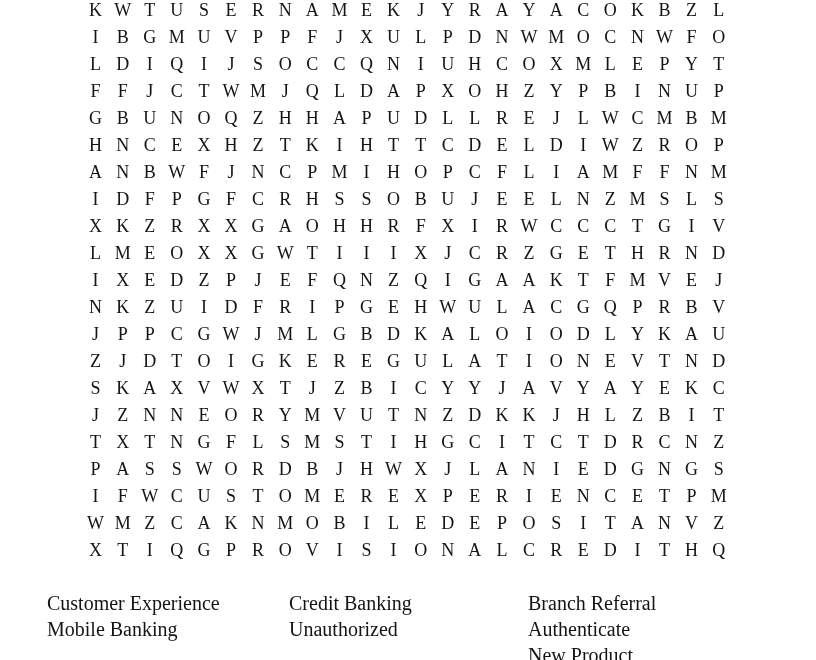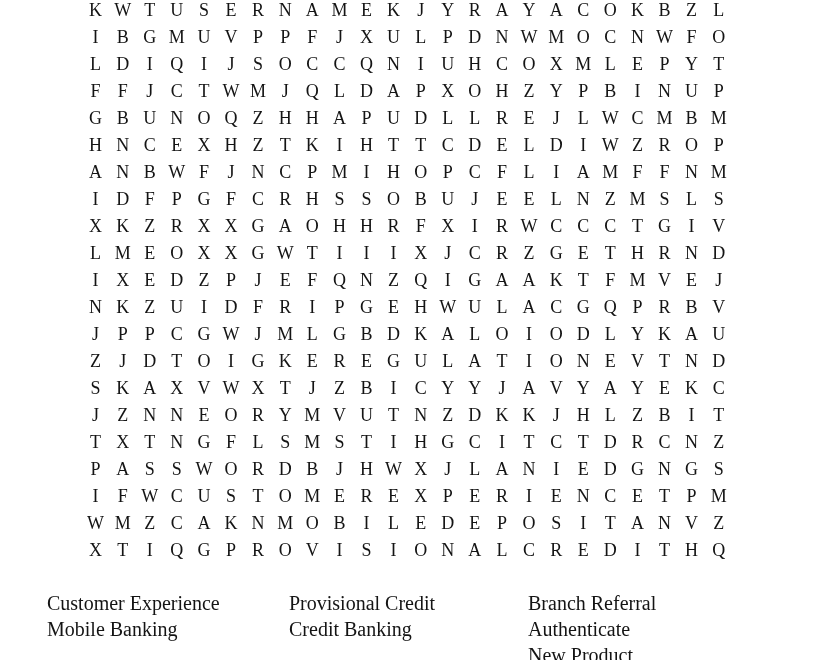--- a/index.html
+++ b/index.html
@@ -567,22 +567,22 @@
       <div class="cell">H</div>
       <div class="cell">Q</div>
     </div>
 
   <div class="word-list">
     <div class="word-col word-col-1">
       <div class="word-item">Customer Experience</div>
       <div class="word-item">Mobile Banking</div>
     </div>
     <div class="word-col word-col-2">
-      <div class="word-item">Provisional Credit</div>
       <div class="word-item">Credit Banking</div>
+      <div class="word-item">Unauthorized</div>
     </div>
     <div class="word-col word-col-3">
       <div class="word-item">Branch Referral</div>
       <div class="word-item">Authenticate</div>
       <div class="word-item">New Product</div>
     </div>
   </div>
 
 </div>
 

